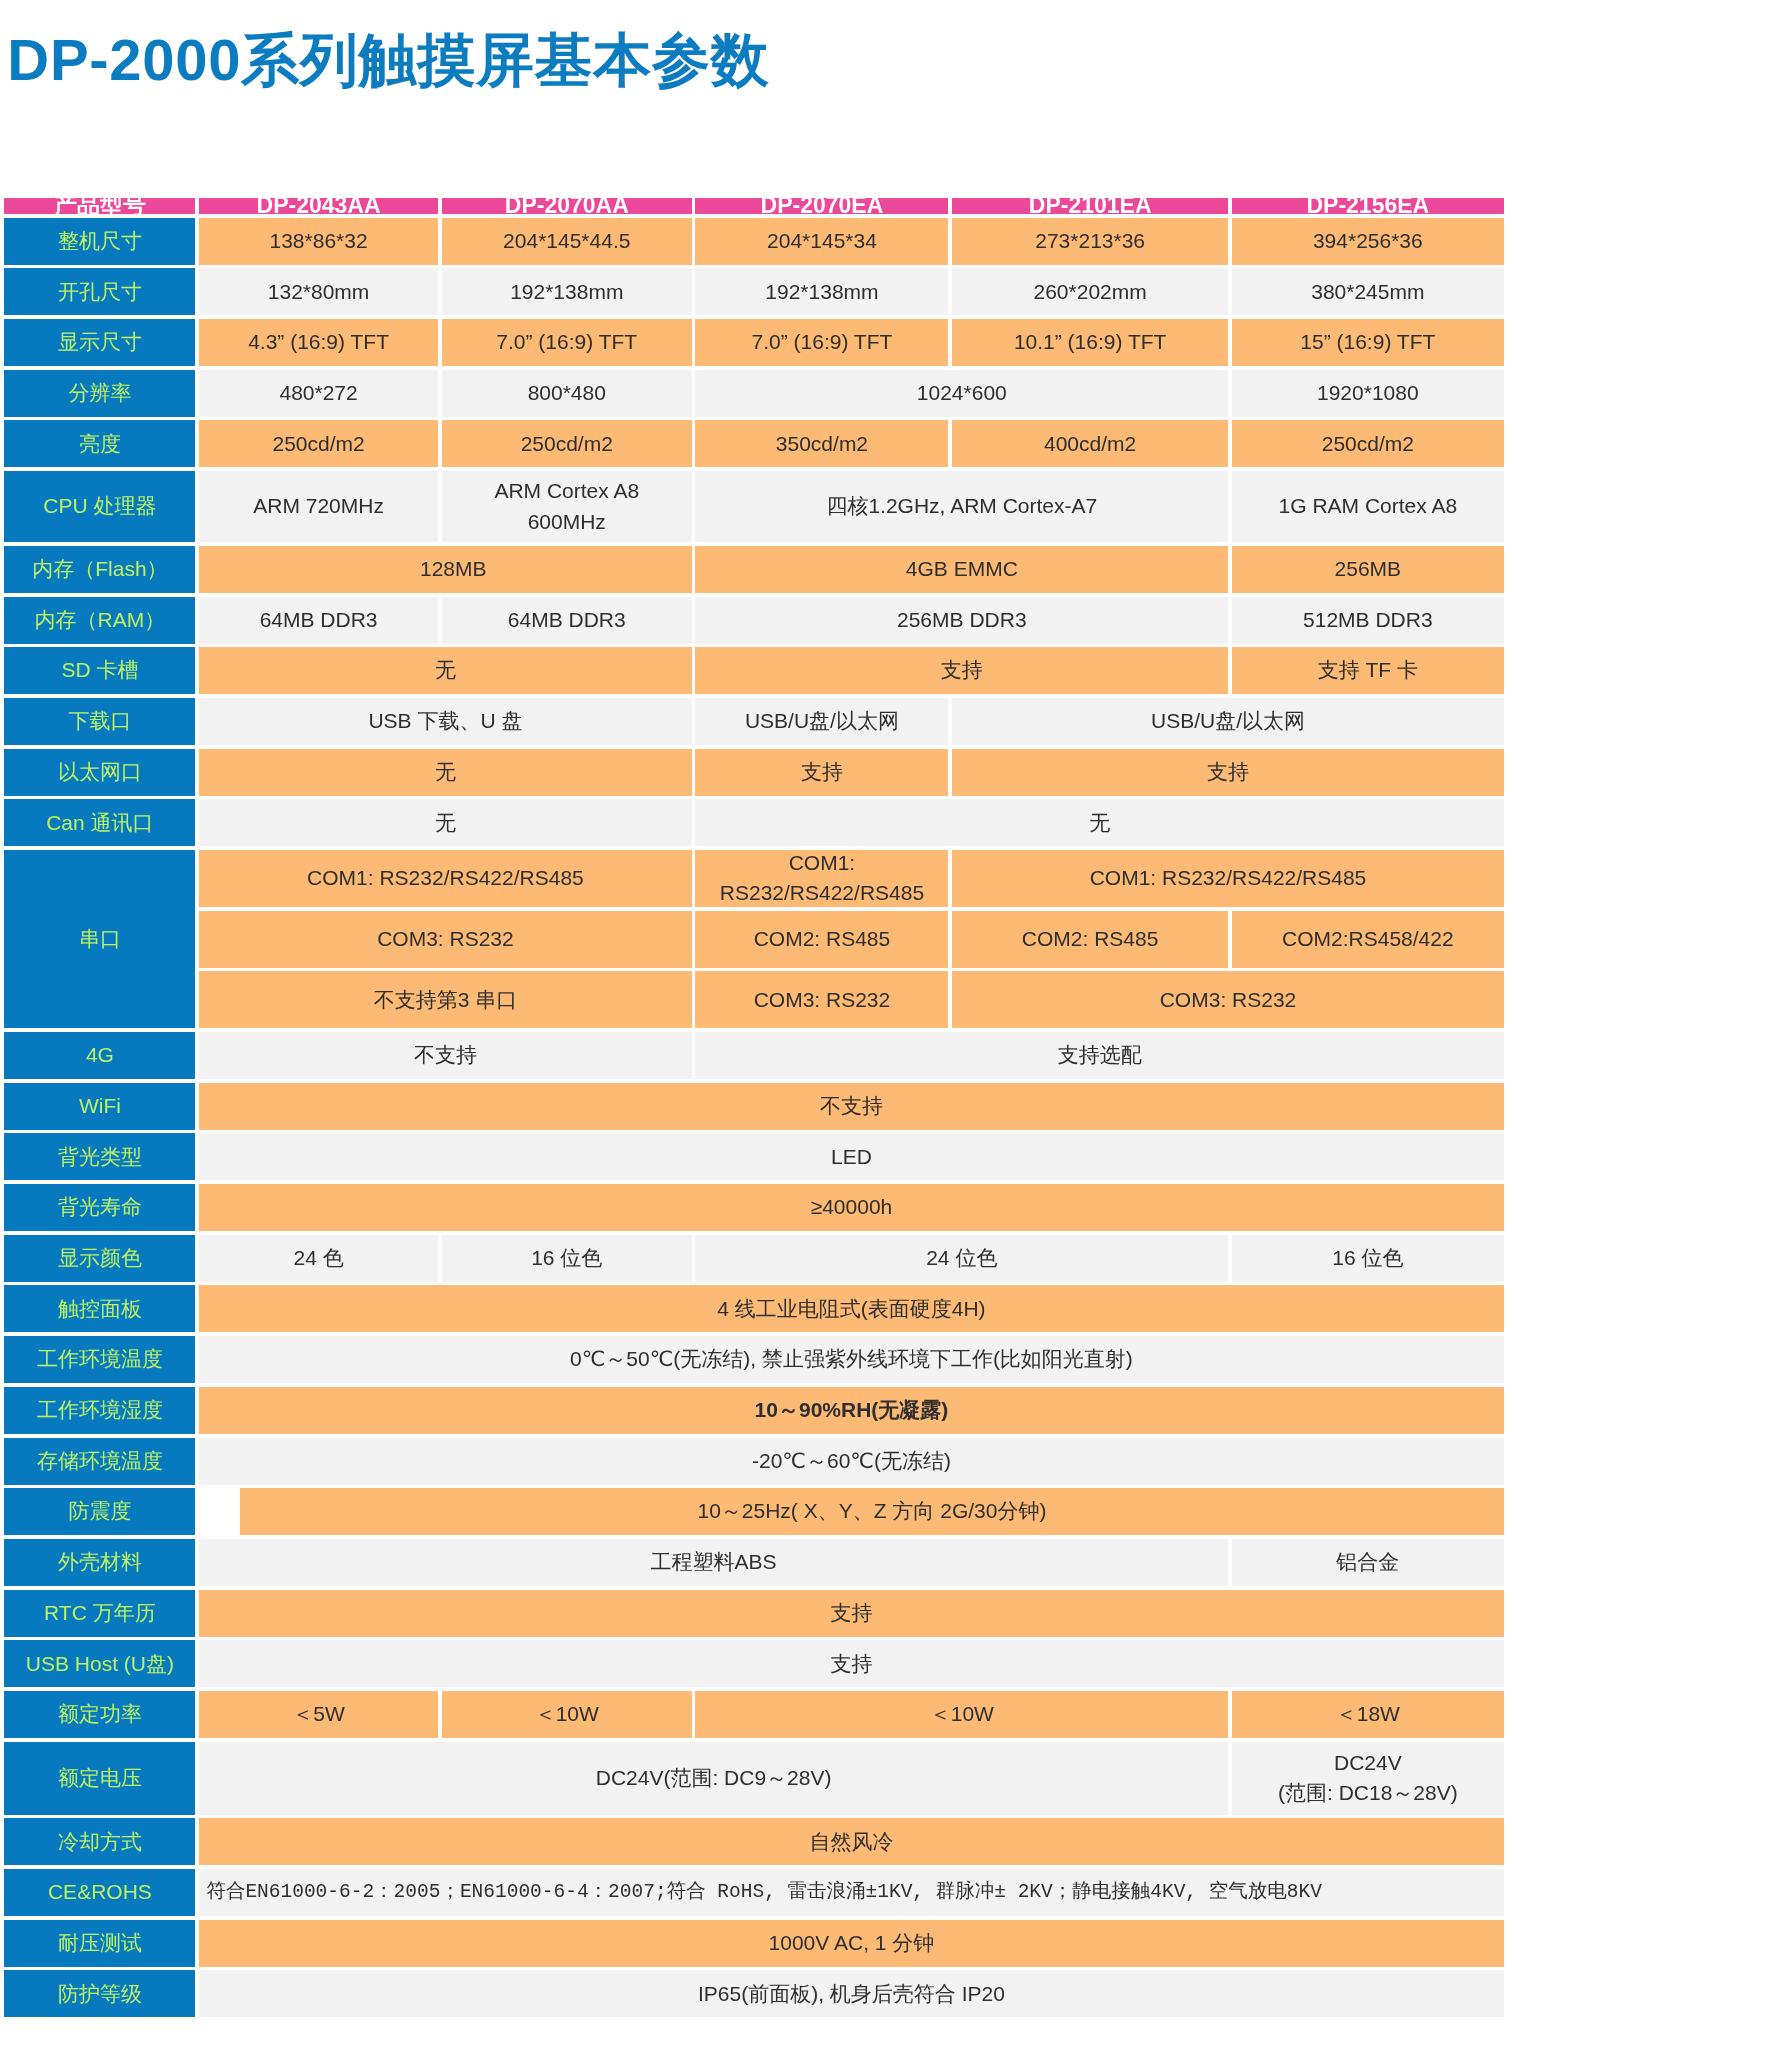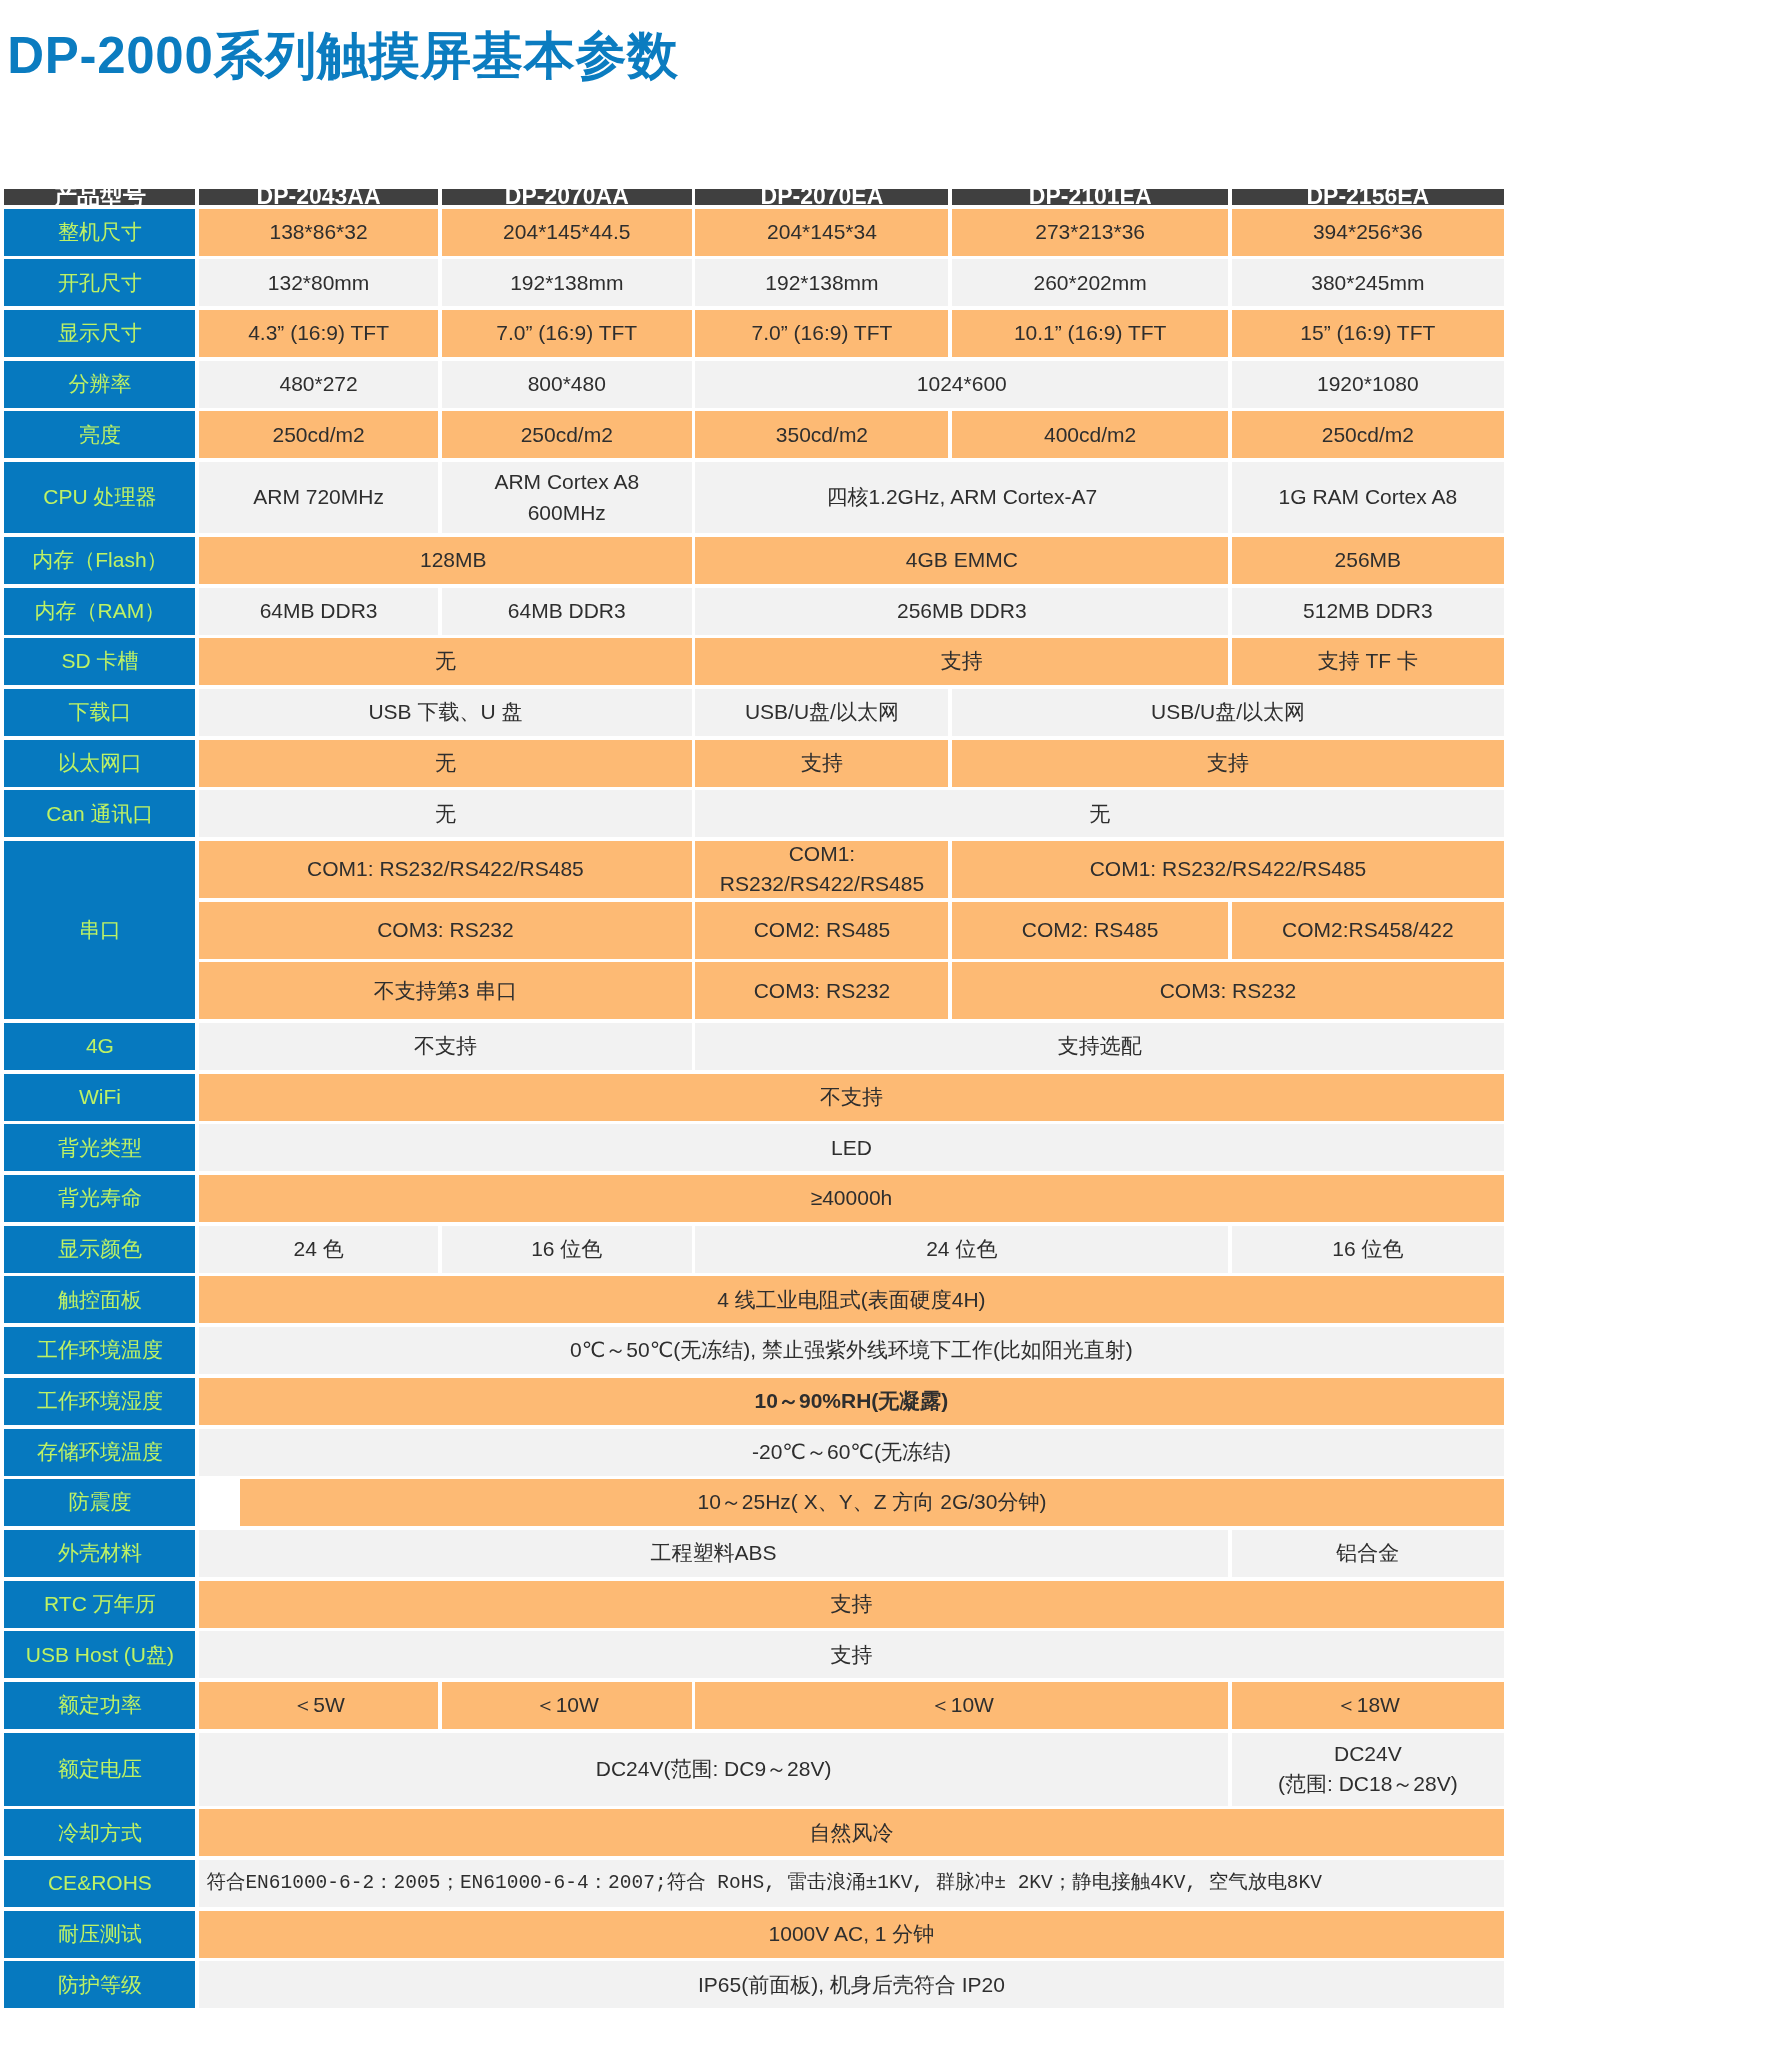--- a/index.html
+++ b/index.html
@@ -3,41 +3,41 @@
 <meta charset="utf-8">
 <style>
   html,body{margin:0;padding:0;}
   body{
     width:1790px;height:2046px;background:#ffffff;overflow:hidden;
     font-family:"Liberation Sans","DejaVu Sans",sans-serif;
     -webkit-font-smoothing:antialiased;
   }
   .page-title{
     margin:22px 0 0 7.3px;
-    font-size:51px;font-weight:700;letter-spacing:0.7px;
+    font-size:58px;font-weight:700;letter-spacing:0.7px;
     color:#0b7cc0;
   }
   .spec-table{
     margin:63px 0 0 4.4px;
     width:1499px;
     display:grid;
     grid-template-columns:191px 239px 250px 253px 276px 272px;
     column-gap:3.7px;row-gap:3.7px;
     background:#ffffff;
   }
   .cell{
     display:flex;align-items:center;justify-content:center;
     text-align:center;
     font-size:21px;color:#2e2e2e;
     line-height:1.45;
     white-space:pre-line;
     padding:0 4.4px;box-sizing:border-box;
   }
   .cell.blue{
-    background:#404040;color:#ffffff;font-weight:700;font-size:23px;margin-top:35px;
+    background:#ec4899;color:#ffffff;font-weight:700;font-size:23px;margin-top:35px;
   }
   .cell.label{
     background:#0679bf;color:#bef264;font-weight:400;font-size:21px;
   }
   .cell.dark{background:#fdba74;}
   .cell.light{background:#f2f2f2;}
   .cell.align-left{justify-content:flex-start;text-align:left;padding-left:7.3px;font-family:Liberation Mono, monospace;}
   .cell.small{font-size:19.5px;}
 </style>
 </head>

